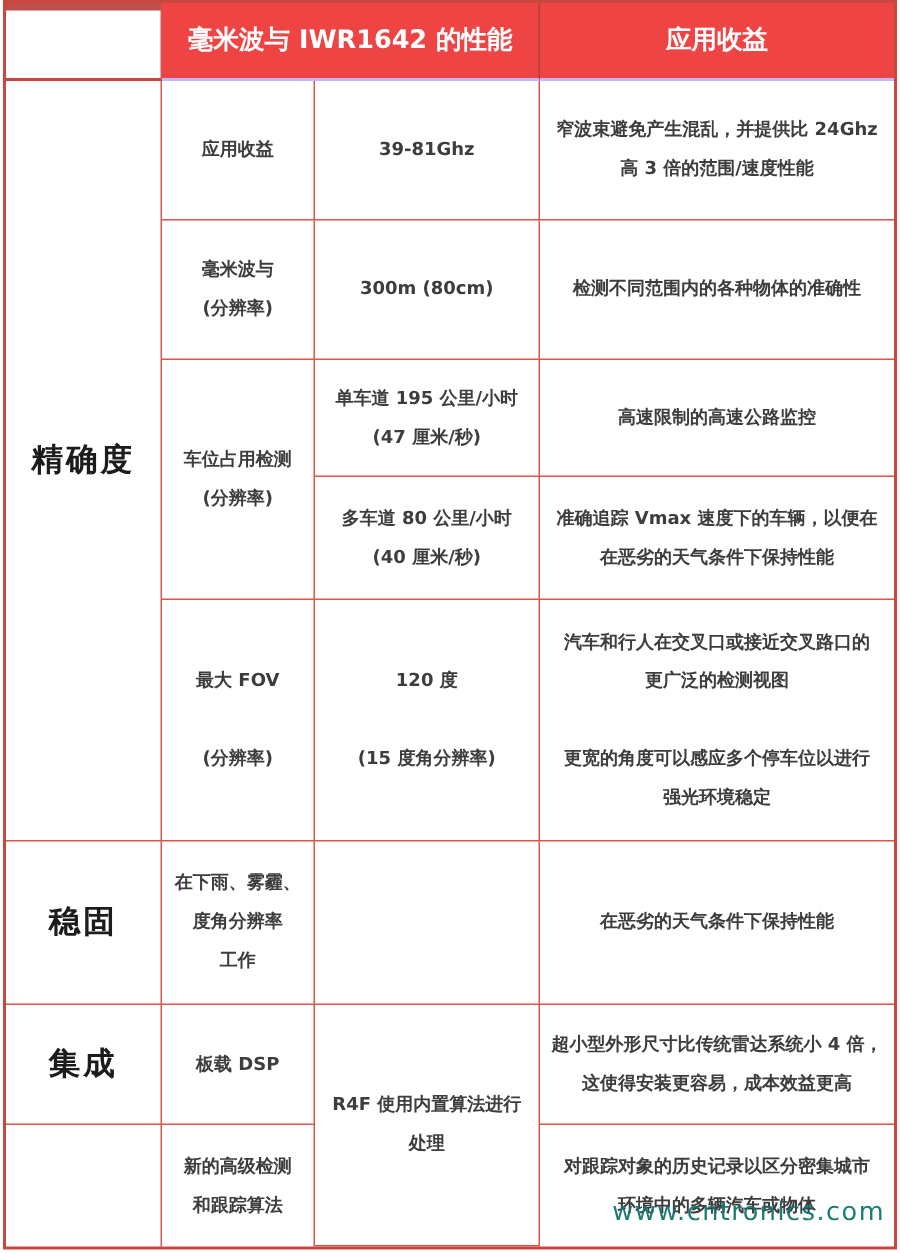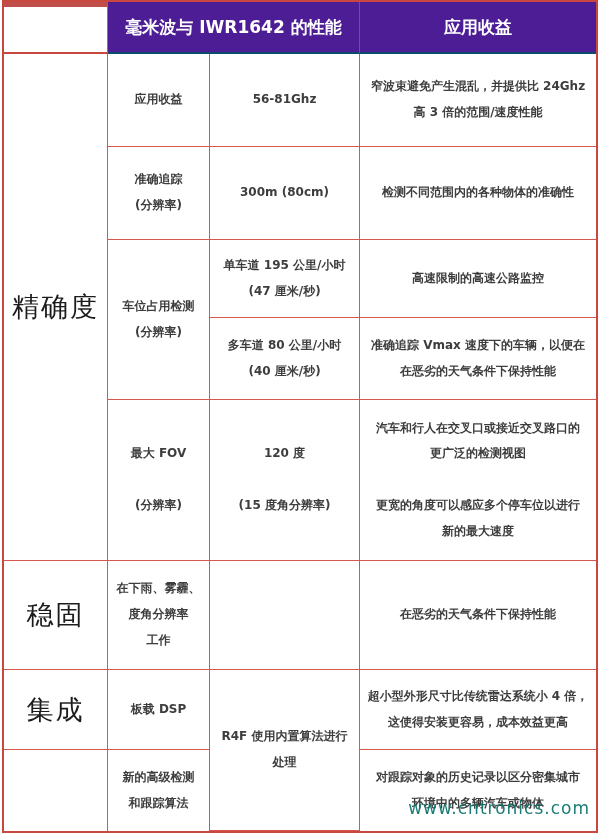--- a/index.html
+++ b/index.html
@@ -36,29 +36,29 @@
     color:#3d3d3d;
     font-size:12px; line-height:2.15;
     padding:2px 4px;
     box-sizing:border-box;
     overflow:hidden;
     font-weight:bold;
   }
   td:last-child{border-right:none;}
   tr:last-child td{border-bottom:none;}
   td.cat{
-    font-weight:normal; font-size:27px; color:#1c1c1c;
+    font-weight:bold; font-size:21px; color:#1c1c1c;
     letter-spacing:2px; line-height:1.4;
   }
   td.hdr{
-    background:#4c1d95; color:#ffffff;
+    background:#ef4444; color:#ffffff;
     font-weight:bold; font-size:17px;
     line-height:1.3;
     border-right:1px solid #b03f3b;
-    border-bottom:2px solid #0c4a6e;
+    border-bottom:2px solid #c4b5fd;
   }
   td.hdr:last-child{border-right:none;}
   td.corner{
     background:#ffffff;
     border-top:5px solid #bf4d49;
     border-right:1px solid #d8564c;
     border-bottom:2px solid #c8473f;
   }
   .watermark{
     position:absolute;
@@ -85,27 +85,27 @@
       <tbody>
           <tr style="height:44px;">
         <td class="corner"></td>
         <td class="hdr" colspan="2">毫米波与 IWR1642 的性能</td>
         <td class="hdr">应用收益</td>
       </tr>
 
       <tr style="height:78px;">
         <td class="cat" rowspan="5">精确度</td>
         <td>应用收益</td>
-        <td>56-81Ghz</td>
+        <td>39-81Ghz</td>
         <td>窄波束避免产生混乱，并提供比 24Ghz
 高 3 倍的范围/速度性能</td>
       </tr>
 
       <tr style="height:78px;">
-        <td>准确追踪
+        <td>毫米波与
 (分辨率)</td>
         <td>300m (80cm)</td>
         <td>检测不同范围内的各种物体的准确性</td>
       </tr>
 
       <tr style="height:66px;">
         <td rowspan="2">车位占用检测
 (分辨率)</td>
         <td>单车道 195 公里/小时
 (47 厘米/秒)</td>
@@ -123,21 +123,21 @@
         <td>最大 FOV
 
 (分辨率)</td>
         <td>120 度
 
 (15 度角分辨率)</td>
         <td>汽车和行人在交叉口或接近交叉路口的
 更广泛的检测视图
 
 更宽的角度可以感应多个停车位以进行
-新的最大速度</td>
+强光环境稳定</td>
       </tr>
 
       <tr style="height:92px;">
         <td class="cat">稳固</td>
         <td>在下雨、雾霾、
 度角分辨率
 工作</td>
         <td></td>
         <td>在恶劣的天气条件下保持性能</td>
       </tr>

